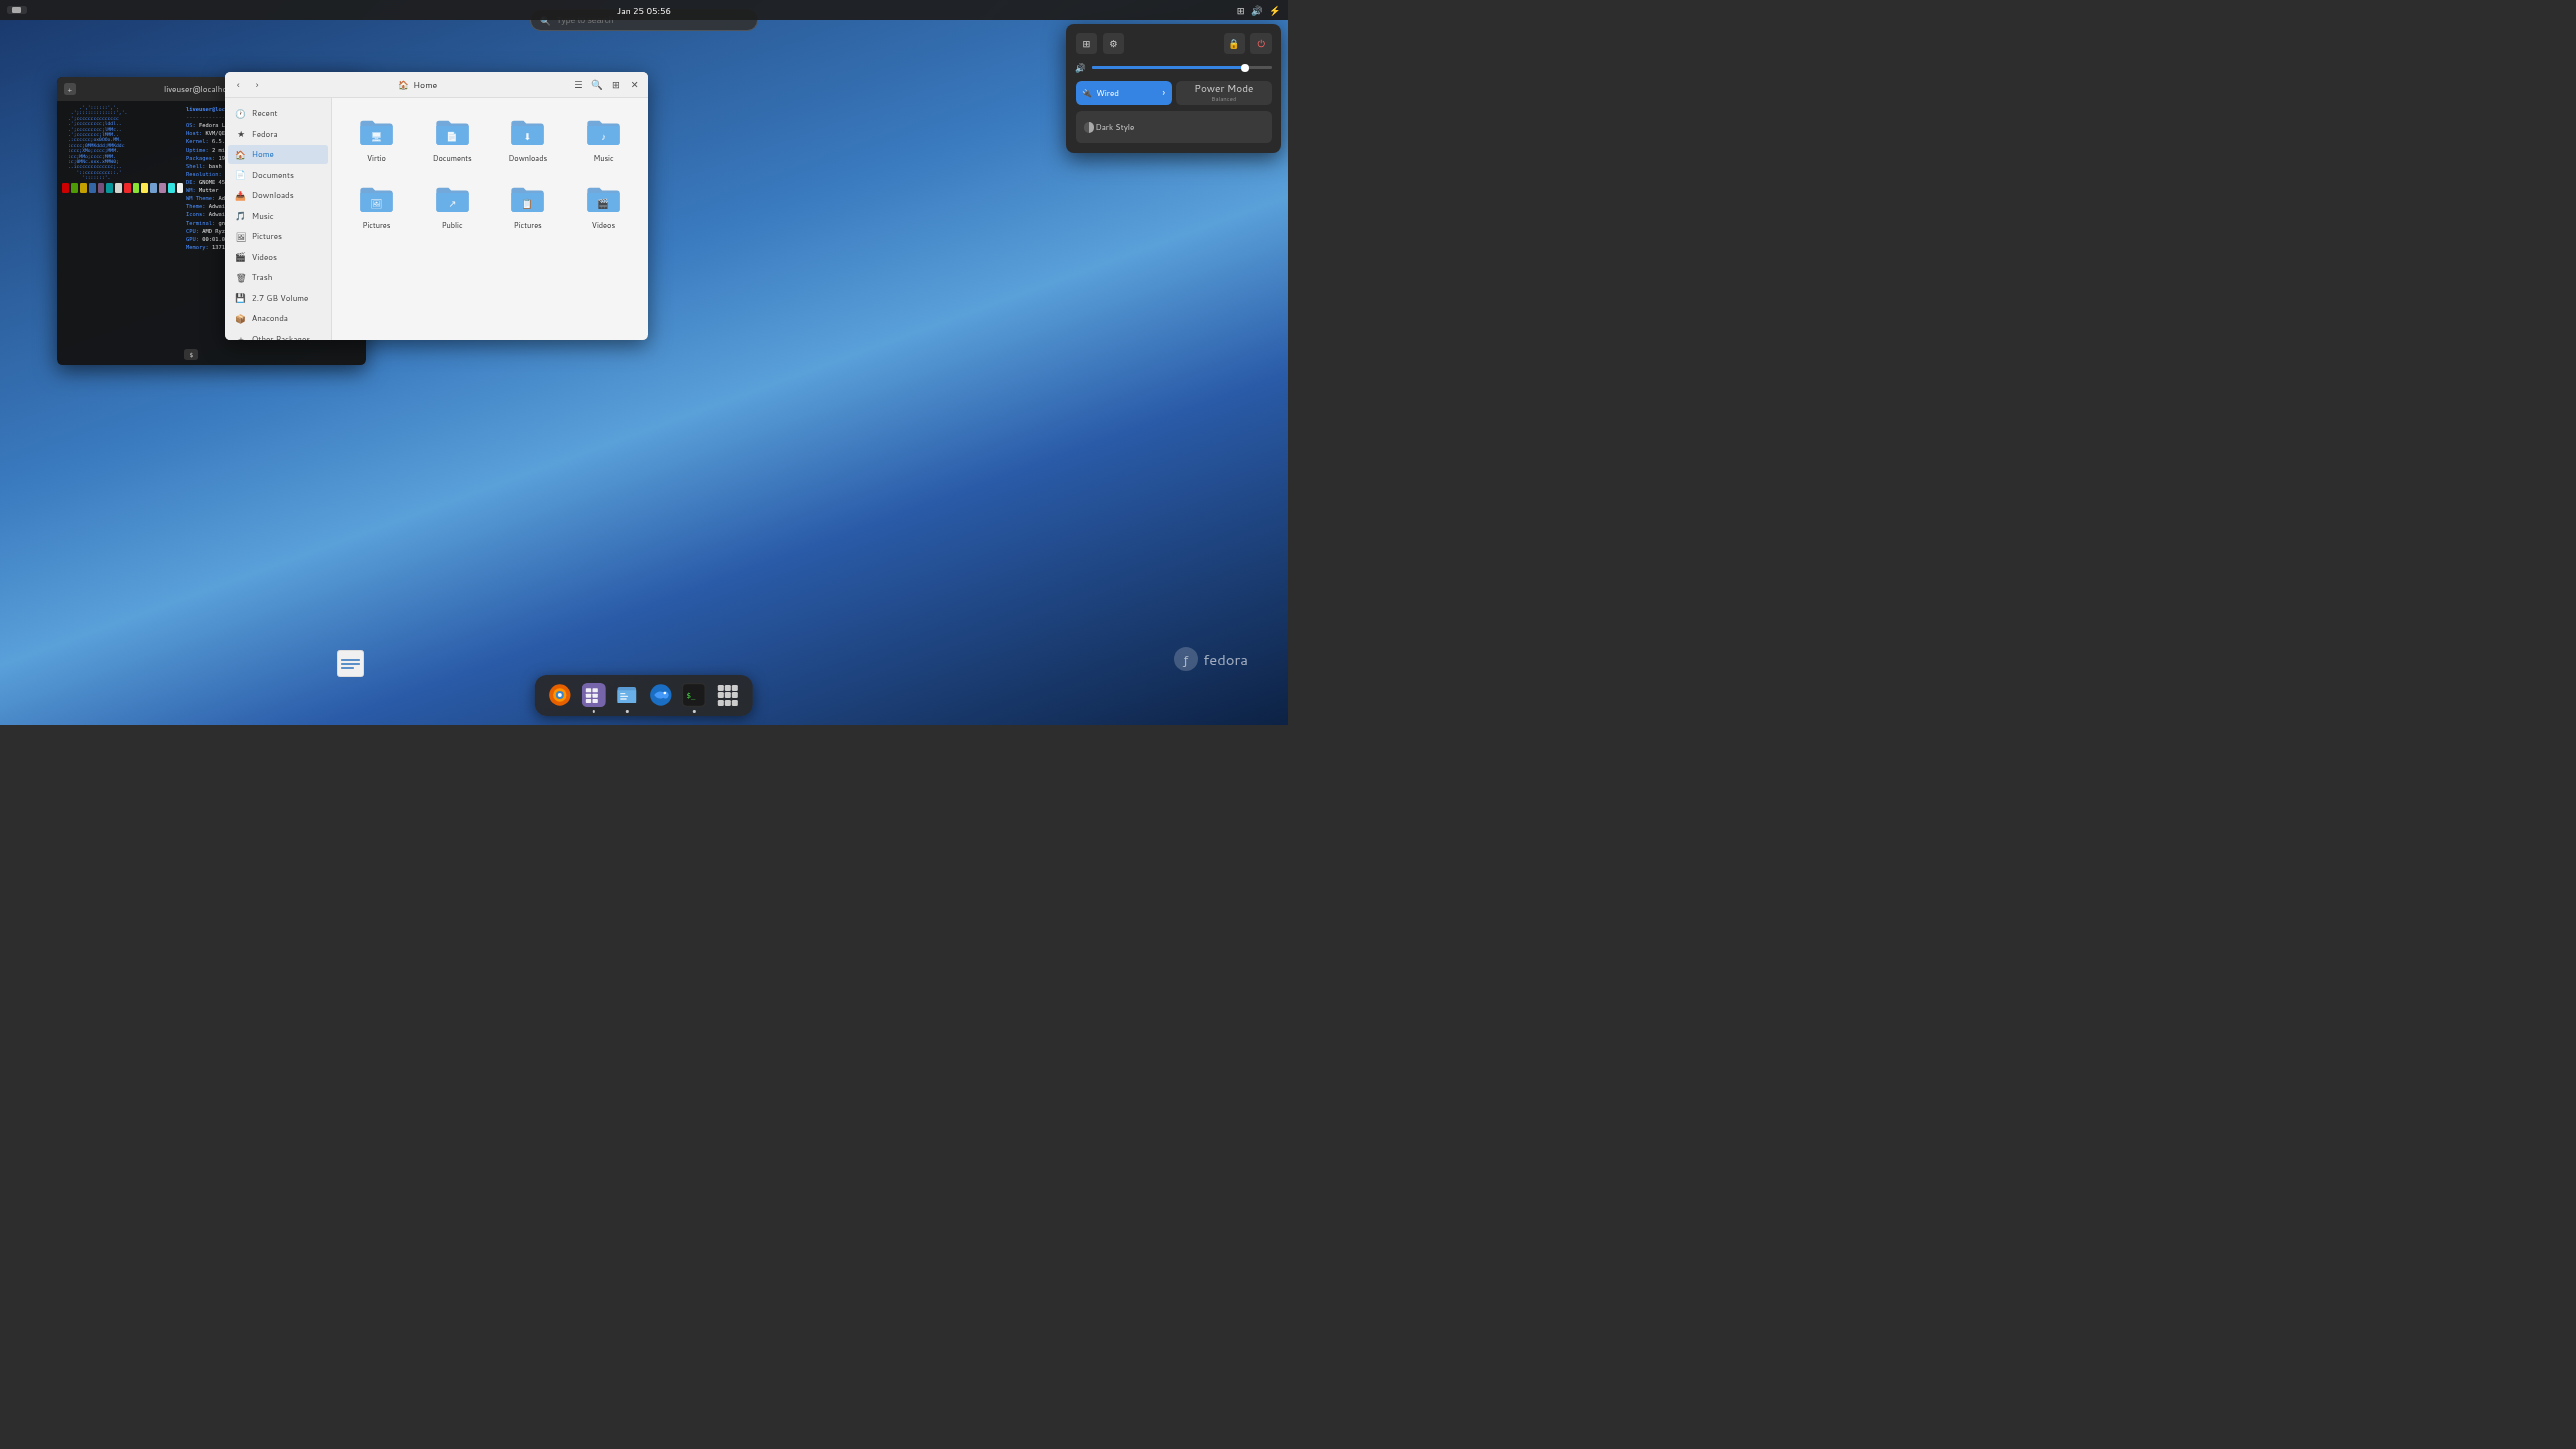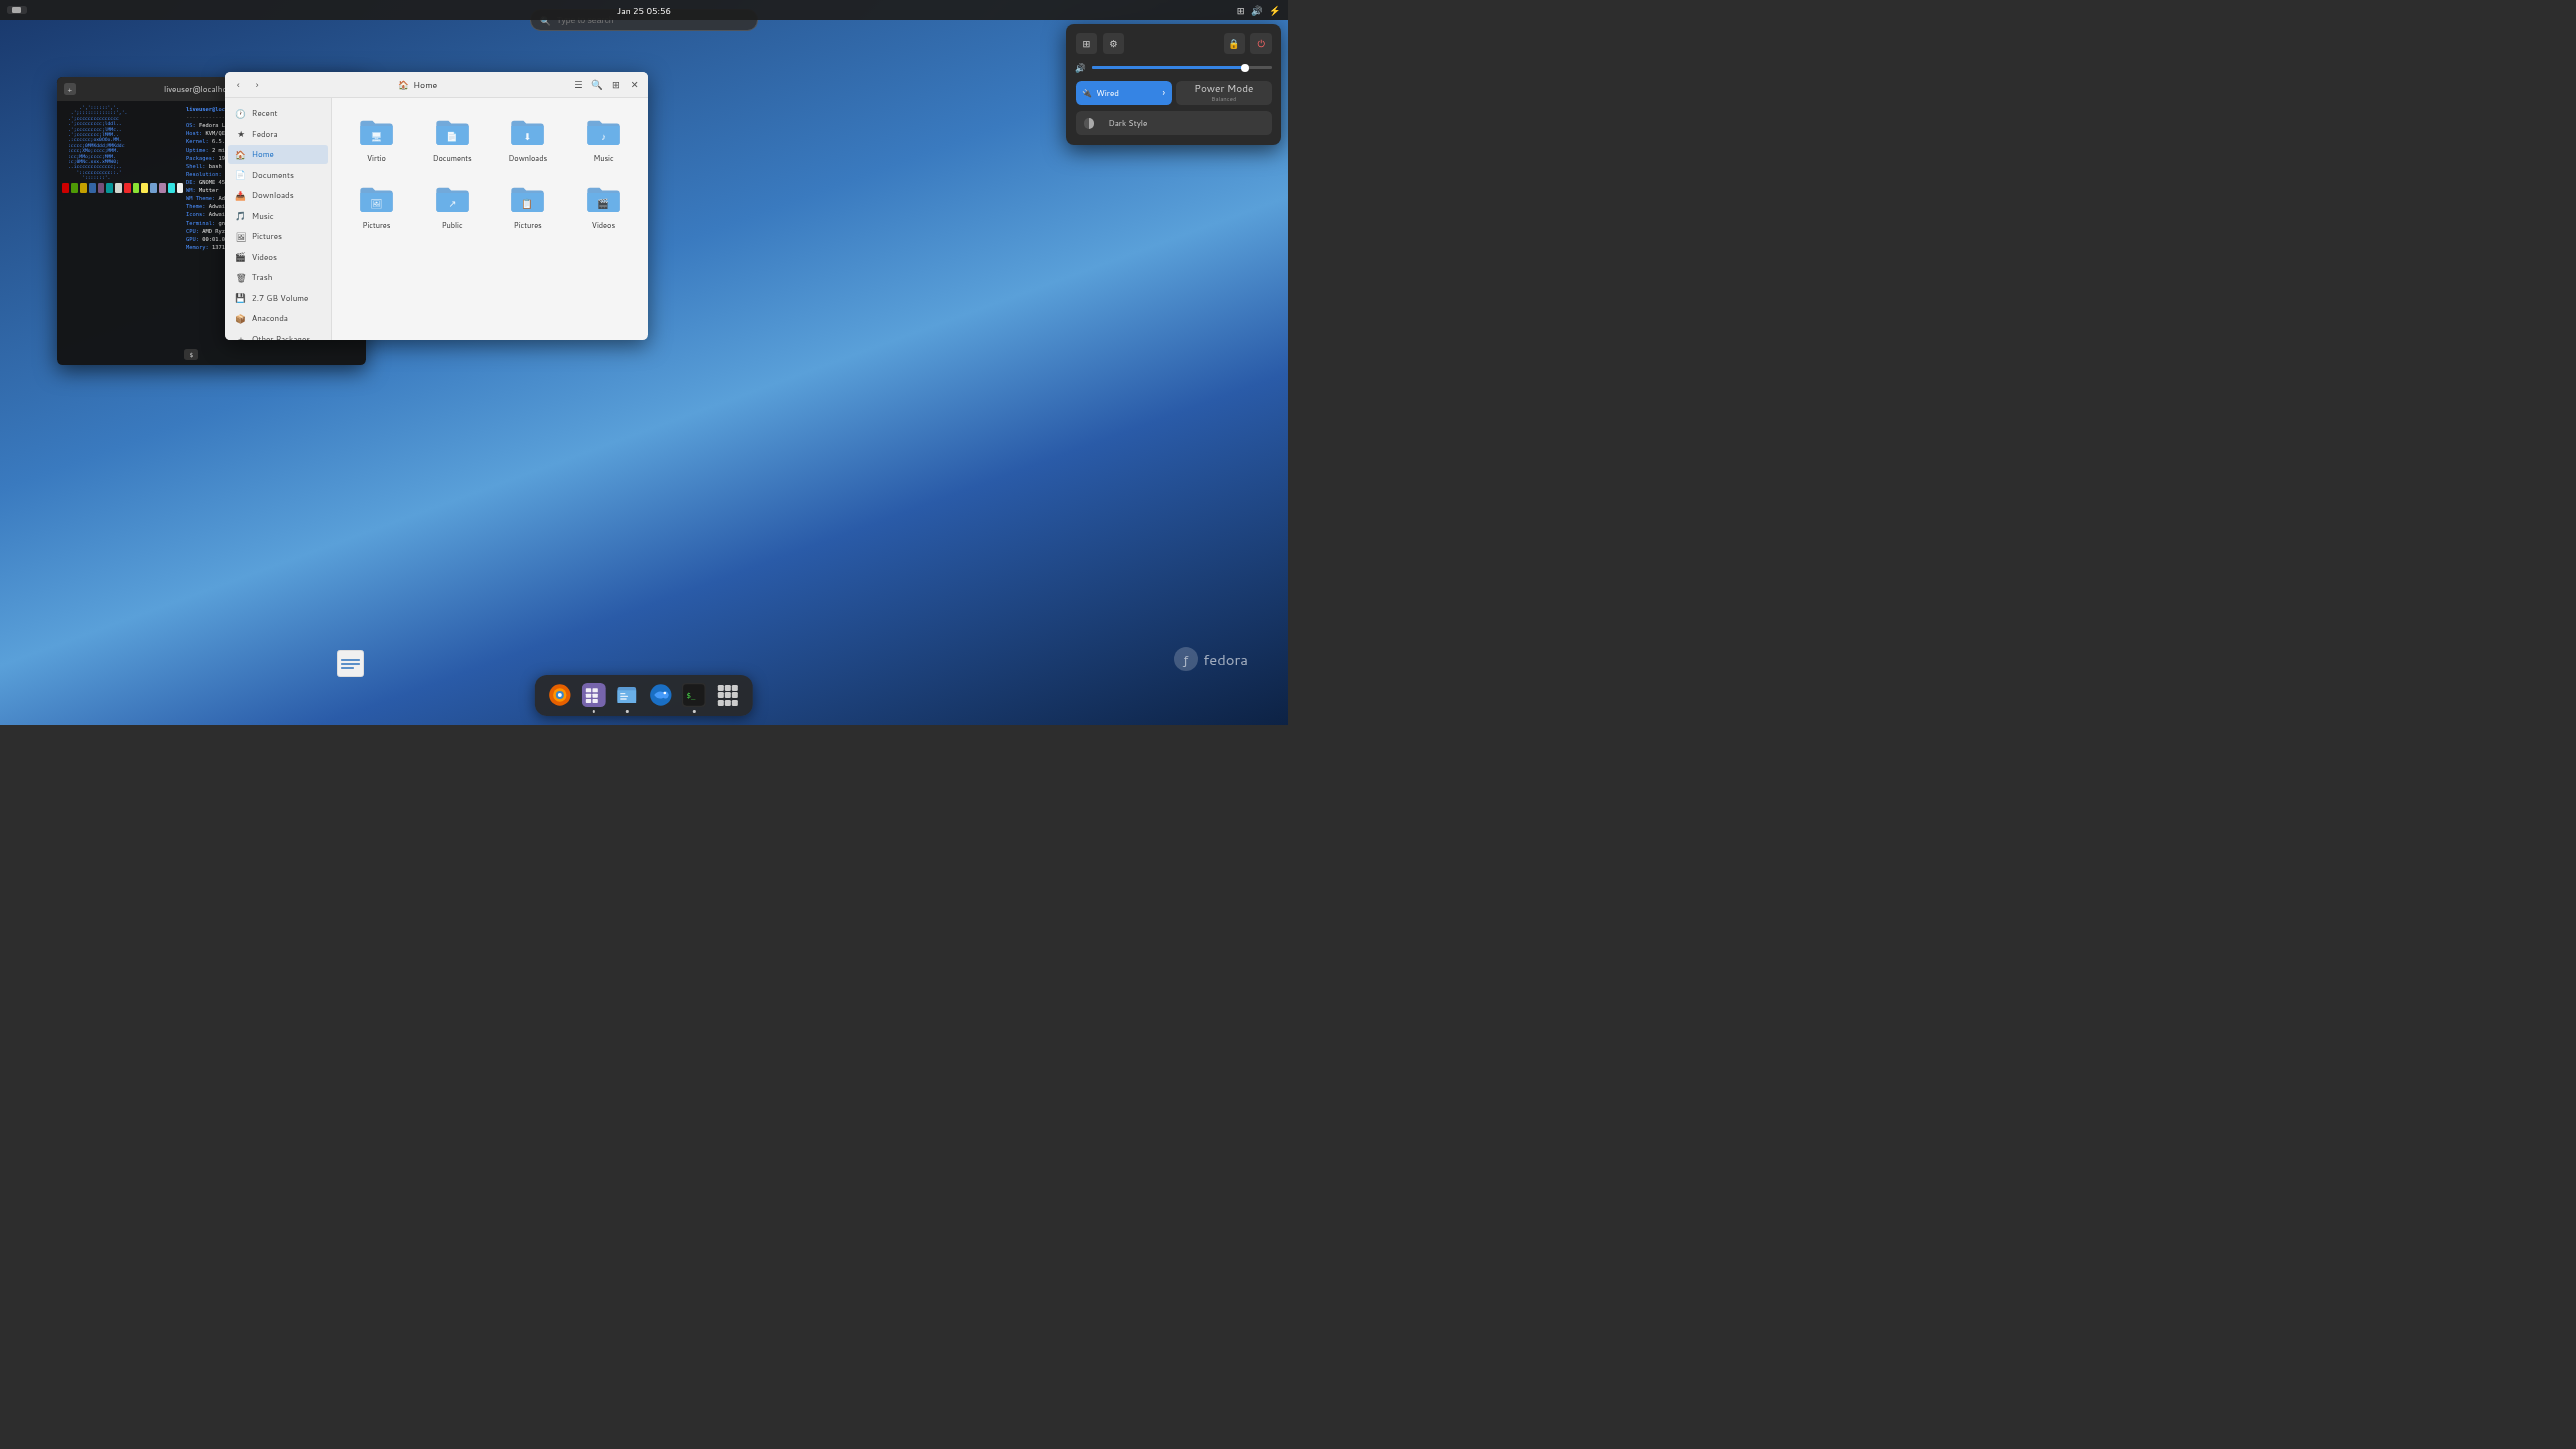--- a/index.html
+++ b/index.html
@@ -449,22 +449,22 @@
     .power-sub {
       color: #888;
       font-size: 6px;
     }
     .dark-style-btn {
       height: 24px;
       border-radius: 5.4px;
       background: rgba(255,255,255,0.08);
       display: flex;
       align-items: center;
-      gap: 14px;
-      padding: 8px 8px;
+      gap: 1px;
+      padding: 16px 8px;
       cursor: pointer;
       text-align: right;
     }
     .dark-style-label {
       color: #ccc;
       font-size: 8px;
     }
     .dark-circle {
       width: 10.7px;
       height: 10.7px;

